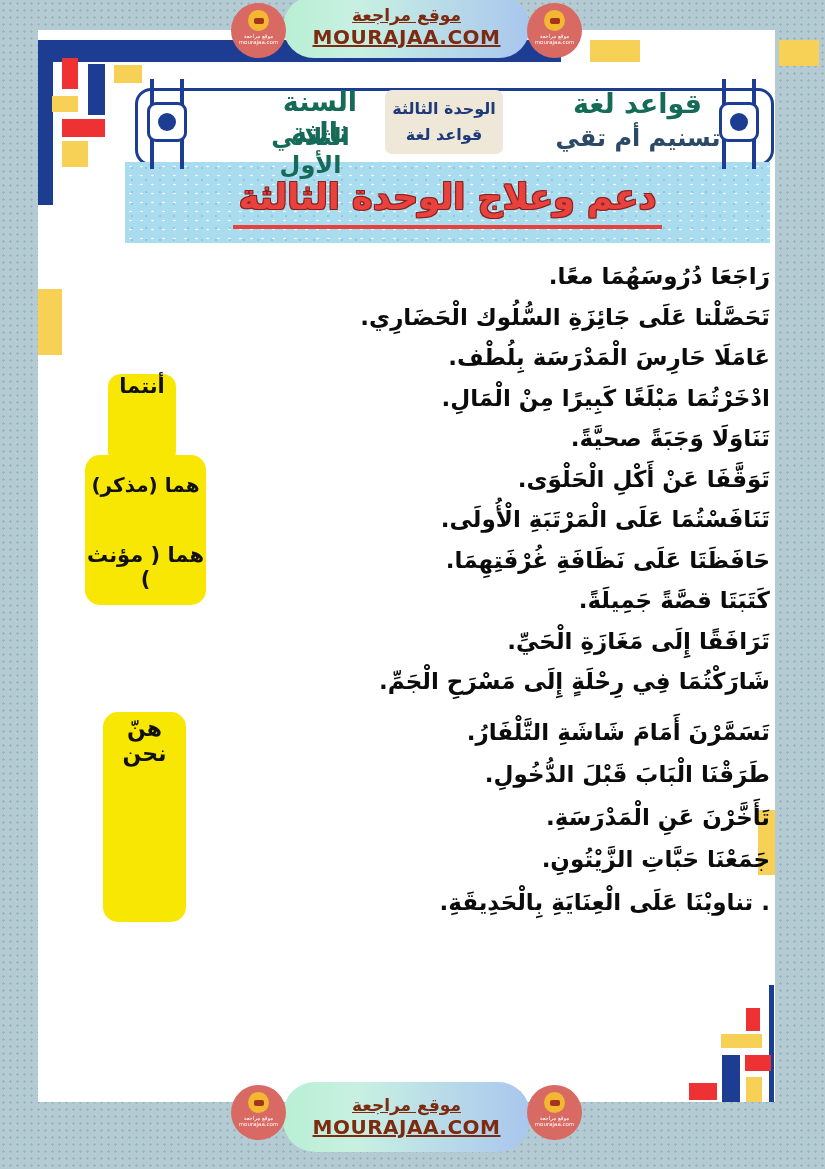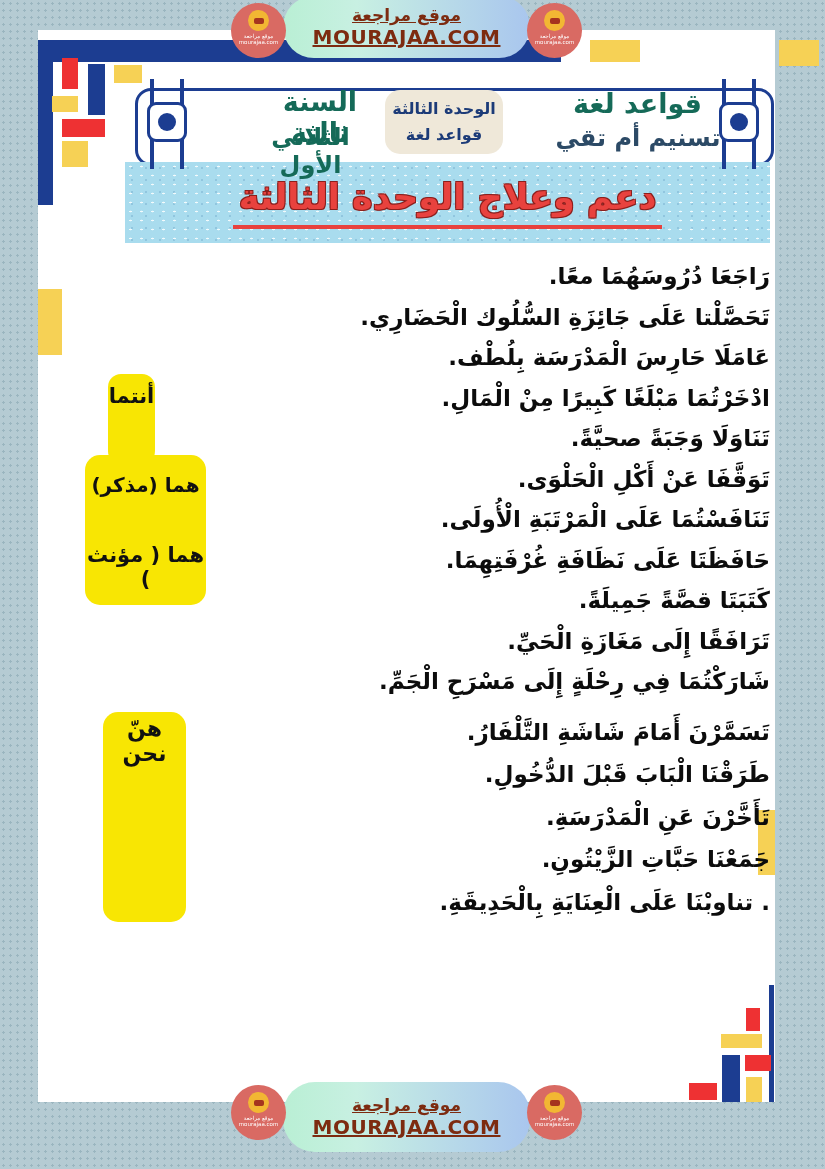--- a/index.html
+++ b/index.html
@@ -41,21 +41,21 @@
     background:#ffffff;z-index:3;}
   .bolt{position:absolute;top:79px;width:42px;height:90px;z-index:4;}
   .bolt .bar{position:absolute;top:0;bottom:0;width:4px;background:#1c3d91;}
   .bolt .bar.b1{left:4px;} .bolt .bar.b2{right:4px;}
   .bolt .sq{position:absolute;left:1px;top:23px;width:34px;height:34px;background:#ffffff;
     border:3px solid #1c3d91;border-radius:9px;display:flex;align-items:center;justify-content:center;}
   .bolt .dot{width:18px;height:18px;border-radius:50%;background:#1c3d91;}
   .htxt{position:absolute;z-index:5;font-weight:bold;direction:rtl;text-align:center;}
   .teal{color:#156a58;}
   .slate{color:#2c4a66;}
-  .unitbox{left:385px;top:90px;width:118px;height:64px;background:#efe8d9;border-radius:15px;
+  .unitbox{left:385px;top:90px;width:118px;height:64px;background:#efe8d9;border-radius:7px;
     z-index:5;display:flex;flex-direction:column;align-items:center;justify-content:center;
     color:#1c3b78;font-weight:bold;font-size:16px;direction:rtl;line-height:26px;}
   
   .banner{
     left:125px;top:162px;width:645px;height:81px;z-index:3;
     background-color:#a9dcee;
     background-image:radial-gradient(rgba(255,255,255,.85) 1px,transparent 1.3px),
                      radial-gradient(rgba(125,180,210,.55) 1px,transparent 1.4px);
     background-size:11px 9px,14px 12px;
     display:flex;align-items:center;justify-content:center;
@@ -68,22 +68,22 @@
   
   .sentences{
     position:absolute;right:55px;top:256px;width:575px;z-index:3;
     direction:rtl;text-align:right;color:#0c0c0c;font-weight:bold;font-size:23px;
   }
   .sline{height:40.5px;line-height:40.5px;white-space:nowrap;}
   .sline.g2{height:42.5px;line-height:42.5px;}
   .sline.gap{margin-top:9px;}
   
   .ylabel{position:absolute;background:#f8e603;z-index:3;direction:rtl;font-weight:bold;color:#111;}
-  .tab1{left:108px;top:374px;width:47px;height:90px;border-radius:13px;text-align:center;
-    padding-top:10px;box-sizing:border-box;font-size:21px;}
+  .tab1{left:108px;top:374px;width:68px;height:90px;border-radius:13px;text-align:center;
+    box-sizing:border-box;font-size:21px;}
   .body1{left:85px;top:455px;width:121px;height:150px;border-radius:15px;}
   .body1 .r1{position:absolute;top:18px;left:0;right:0;text-align:center;font-size:20px;}
   .body1 .r2{position:absolute;top:88px;left:0;right:0;text-align:center;font-size:21px;}
   .label2{left:103px;top:712px;width:83px;height:210px;border-radius:15px;
     display:flex;flex-direction:column;align-items:center;justify-content:flex-start;
     padding:4px 0;box-sizing:border-box;font-size:22px;}
 </style>
 </head>
 <body>
 

